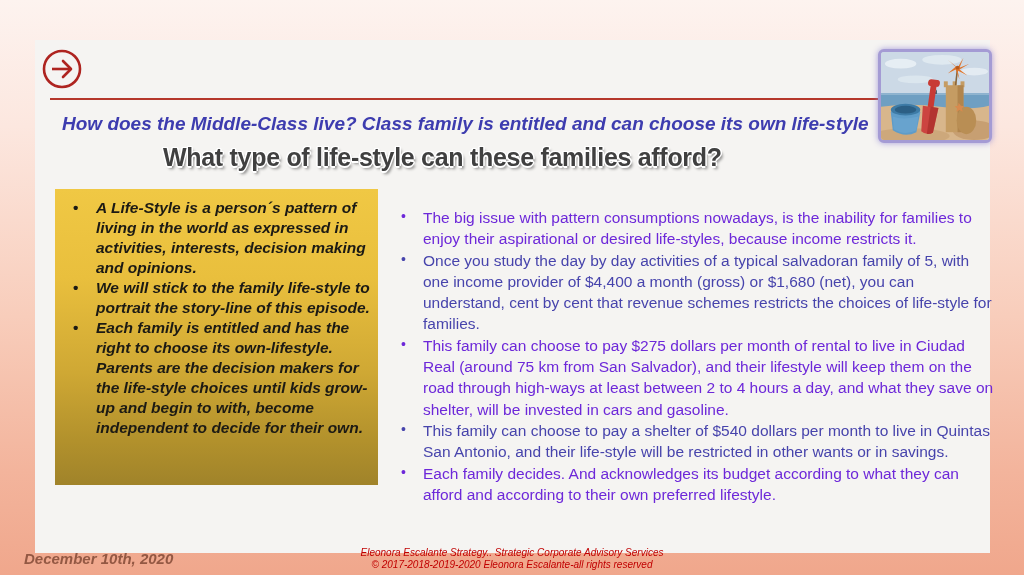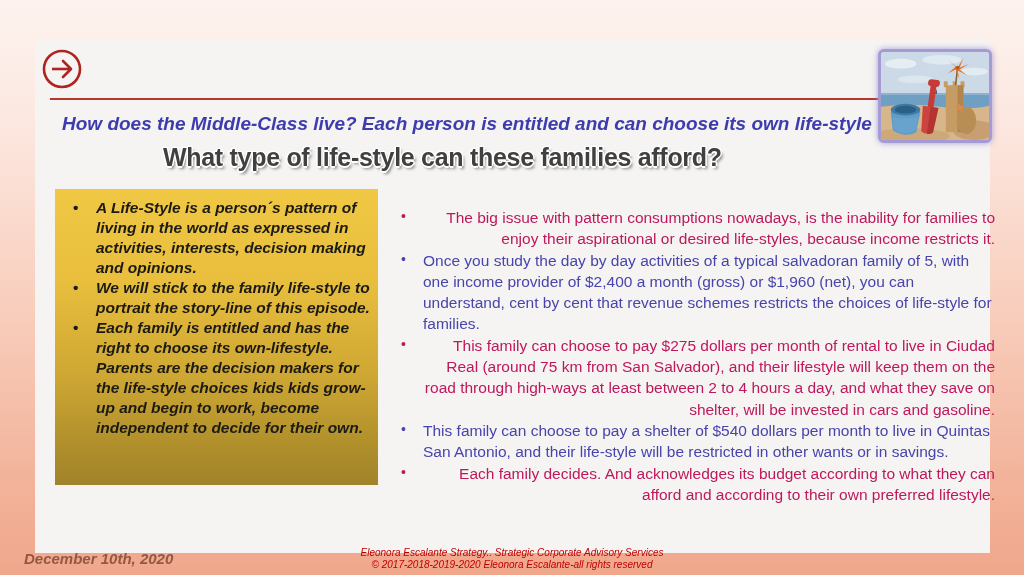--- a/index.html
+++ b/index.html
@@ -100,21 +100,21 @@
     padding-left: 28px;
     font-size: 15.5px; line-height: 21.3px;
     color: #2e2e2e;
   }
   .right-col li::before {
     content: "\2022";
     position: absolute; left: 6px; top: -1px;
     font-size: 14px;
   }
   .right-col li.blue { color: #4744ac; }
-  .right-col li.black { color: #be185d; text-align: right; }
+  .right-col li.black { color: #6d28d9; }
 
   
   .footer-date {
     position: absolute; left: 24px; top: 550px;
     font-size: 15px; font-weight: bold; font-style: italic;
     color: #935843;
   }
   .footer-center {
     position: absolute; left: 262px; top: 547px;
     width: 500px;
@@ -141,36 +141,36 @@
       <svg viewBox="0 0 42 42">
         <circle cx="21" cy="21" r="18" fill="none" stroke="#ae2420" stroke-width="2.6"></circle>
         <line x1="11" y1="21" x2="29" y2="21" stroke="#ae2420" stroke-width="2.6"></line>
         <polyline points="22,13 30,21 22,29" fill="none" stroke="#ae2420" stroke-width="2.6" stroke-linecap="round" stroke-linejoin="round"></polyline>
       </svg>
     </div>
 
 
     <div class="title-rule"></div>
 
-    <div class="heading-blue">How does the Middle-Class live? Each person is entitled and can choose its own life-style</div>
+    <div class="heading-blue">How does the Middle-Class live? Class family is entitled and can choose its own life-style</div>
 
     <div class="heading-black">What type of life-style can these families afford?</div>
 
     <div class="yellow-box">
       <ul>
           <li>A Life-Style is a person´s pattern of living in the world as expressed in activities, interests, decision making and opinions.</li>
           <li>We will stick to the family life-style to portrait the story-line of this episode.</li>
-          <li>Each family is entitled and has the right to choose its own-lifestyle. Parents are the decision makers for the life-style choices kids kids grow-up and begin to work, become independent to decide for their own.</li>
+          <li>Each family is entitled and has the right to choose its own-lifestyle. Parents are the decision makers for the life-style choices until kids grow-up and begin to with, become independent to decide for their own.</li>
         </ul>
     </div>
 
     <div class="right-col">
       <ul>
           <li class="black">The big issue with pattern consumptions nowadays, is the inability for families to enjoy their aspirational or desired life-styles, because income restricts it.</li>
-          <li class="blue">Once you study the day by day activities of a typical salvadoran family of 5, with one income provider of $2,400 a month (gross) or $1,960 (net), you can understand, cent by cent that revenue schemes restricts the choices of life-style for families.</li>
+          <li class="blue">Once you study the day by day activities of a typical salvadoran family of 5, with one income provider of $4,400 a month (gross) or $1,680 (net), you can understand, cent by cent that revenue schemes restricts the choices of life-style for families.</li>
           <li class="black">This family can choose to pay $275 dollars per month of rental to live in Ciudad Real (around 75 km from San Salvador), and their lifestyle will keep them on the road through high-ways at least between 2 to 4 hours a day, and what they save on shelter, will be invested in cars and gasoline.</li>
           <li class="blue">This family can choose to pay a shelter of $540 dollars per month to live in Quintas San Antonio, and their life-style will be restricted in other wants or in savings.</li>
           <li class="black">Each family decides. And acknowledges its budget according to what they can afford and according to their own preferred lifestyle.</li>
         </ul>
     </div>
 
     <div class="beach-pic">
       <svg viewBox="0 0 110 90" preserveAspectRatio="none">
 
         <rect x="0" y="0" width="110" height="46" fill="#ccd9e6"></rect>

